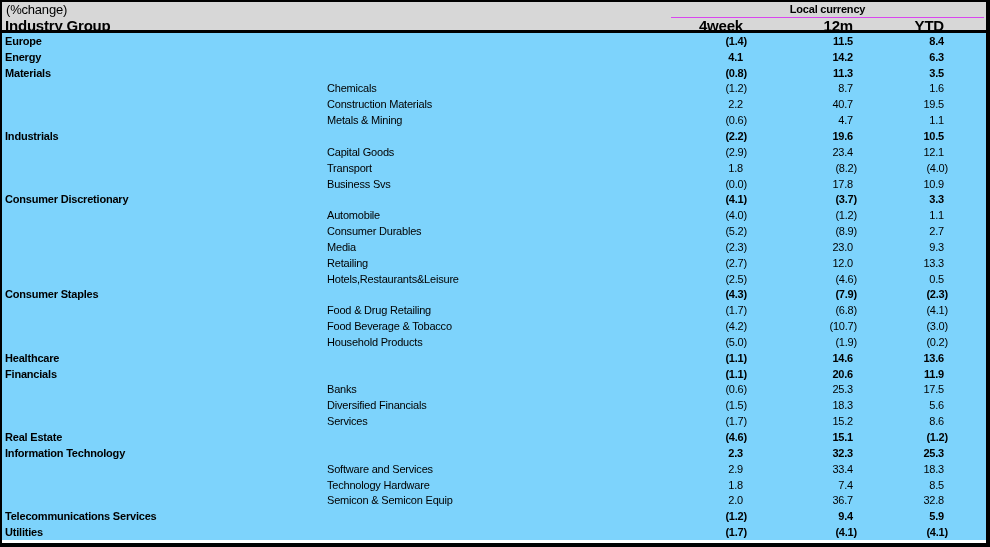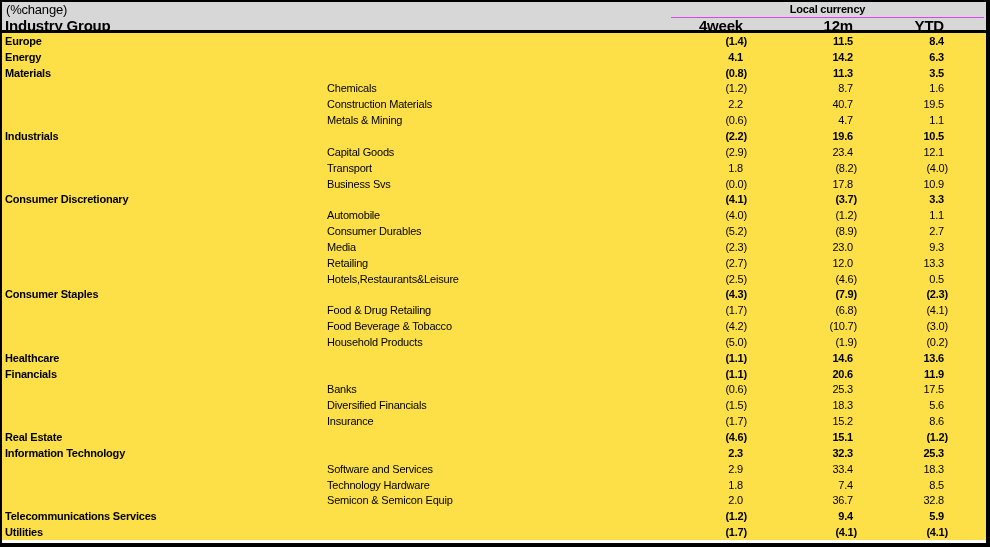--- a/index.html
+++ b/index.html
@@ -49,21 +49,21 @@
   .h-row2 .num { padding-right: 5px; }
   
   .num.plain { padding-right: 5px; padding-left: 44px; }
   .num.paren { padding-right: 1px; }
   
   .tbody { display: flex; flex-direction: column; height: 507px; }
   .row {
     display: flex; align-items: center;
     flex: 1 1 auto;
     font-size: 11px;
-    background: #fde047;
+    background: #7dd3fc;
   }
   .row.group { font-weight: bold; }
   .row.sub .lab { padding-left: 325px; }
 </style>
 </head>
 <body>
 
 <div class="perf-table">
   <div class="thead">
     <div class="h-row1">
@@ -241,21 +241,21 @@
         <div class="sp"></div>
       </div>
       <div class="row sub">
         <div class="lab">Diversified Financials</div>
         <div class="num col-4week paren">(1.5)</div>
         <div class="num col-12m plain">18.3</div>
         <div class="num col-ytd plain">5.6</div>
         <div class="sp"></div>
       </div>
       <div class="row sub">
-        <div class="lab">Insurance</div>
+        <div class="lab">Services</div>
         <div class="num col-4week paren">(1.7)</div>
         <div class="num col-12m plain">15.2</div>
         <div class="num col-ytd plain">8.6</div>
         <div class="sp"></div>
       </div>
       <div class="row group">
         <div class="lab">Real Estate</div>
         <div class="num col-4week paren">(4.6)</div>
         <div class="num col-12m plain">15.1</div>
         <div class="num col-ytd paren">(1.2)</div>

